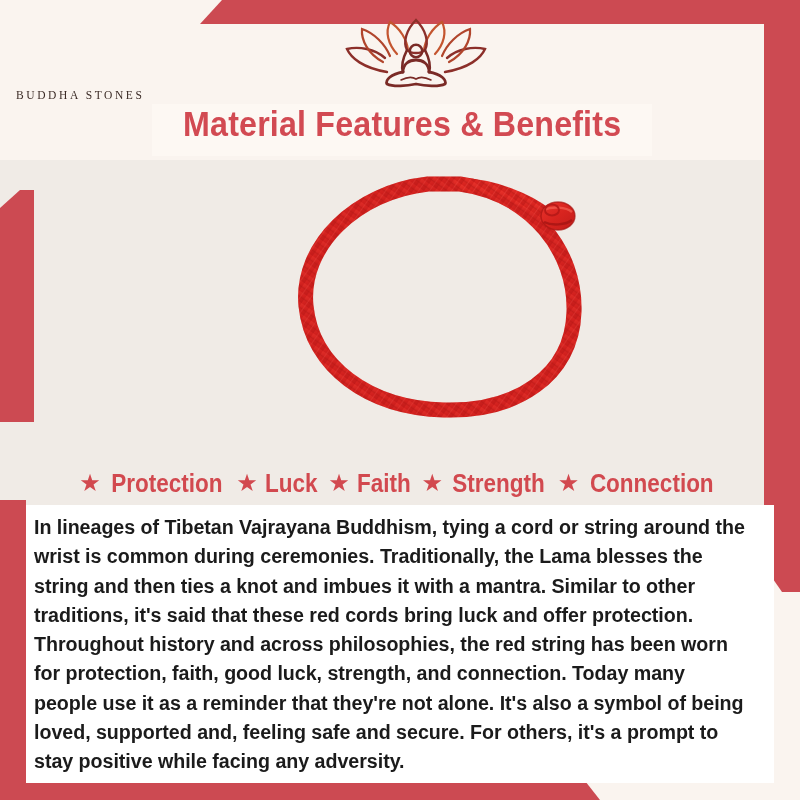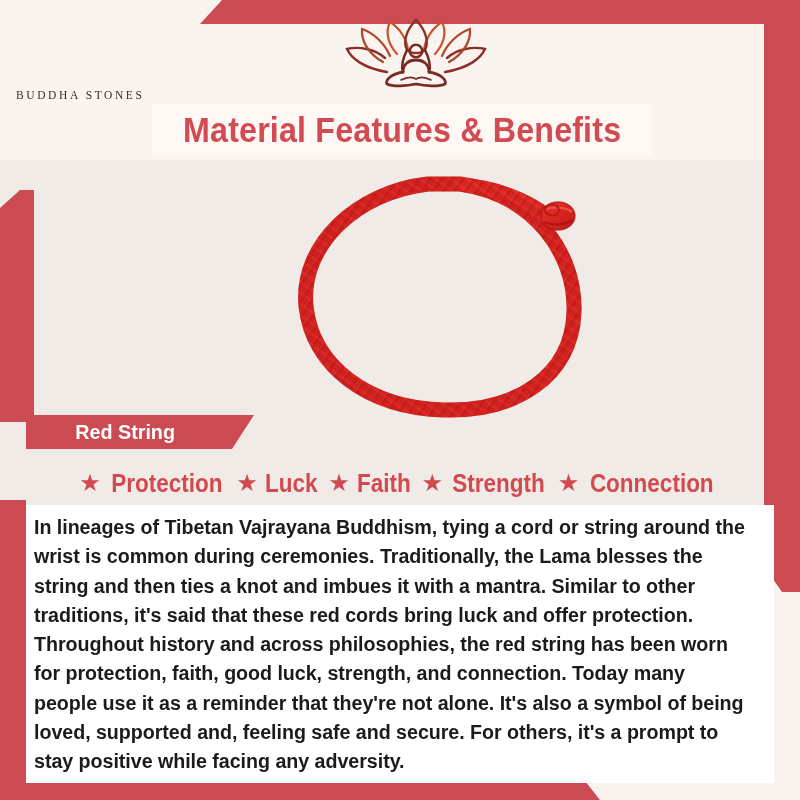--- a/index.html
+++ b/index.html
@@ -42,21 +42,21 @@
   .logo-mark{display:block;margin:0 auto;}
   .logo-text{
     margin-top:1px;font-size:11.5px;letter-spacing:2.6px;
     font-family:"Liberation Serif","DejaVu Serif",serif;
     color:#3b2b26;font-weight:400;
   }
 
   
   .title-band{
     position:absolute;left:152px;top:104px;width:500px;height:52px;
-    background:#fdf8f3;display:flex;align-items:center;justify-content:center;
+    background:#fdf8f3;display:flex;justify-content:center;
   }
   .title-text{
     font-size:35px;font-weight:bold;color:#d24a52;
     font-family:"Liberation Sans","DejaVu Sans",sans-serif;
     transform:scaleX(.92);letter-spacing:.2px;white-space:nowrap;
   }
 
   
   .photo{position:absolute;left:160px;top:160px;width:480px;height:262px;}
 
@@ -167,23 +167,20 @@
 
     <path d="M300 24 C336 26 368 40 386 54" fill="none" stroke="url(#braid)" stroke-width="13" stroke-linecap="round"></path>
 
     <ellipse cx="398" cy="56" rx="17" ry="14" fill="url(#cordg)"></ellipse>
     <ellipse cx="398" cy="56" rx="17" ry="14" fill="none" stroke="#a61513" stroke-width="1.4" opacity=".7"></ellipse>
     <path d="M384 50 C392 46 406 47 412 52" fill="none" stroke="#f05a4e" stroke-width="2.4" opacity=".8"></path>
     <path d="M384 62 C392 66 406 65 412 60" fill="none" stroke="#9e1211" stroke-width="2.4" opacity=".7"></path>
     <ellipse cx="392" cy="50" rx="7" ry="5.5" fill="none" stroke="#b91a18" stroke-width="2"></ellipse>
   </svg>
 
-  <div class="rs-banner">
-    <span class="rs-label">Red String</span>
-  </div>
 
   <div class="benefits">
     <div class="benefit">
       <span class="star">★</span>
       <span class="benefit-label">Protection</span>
     </div>
     <div class="benefit">
       <span class="star">★</span>
       <span class="benefit-label">Luck</span>
     </div>

